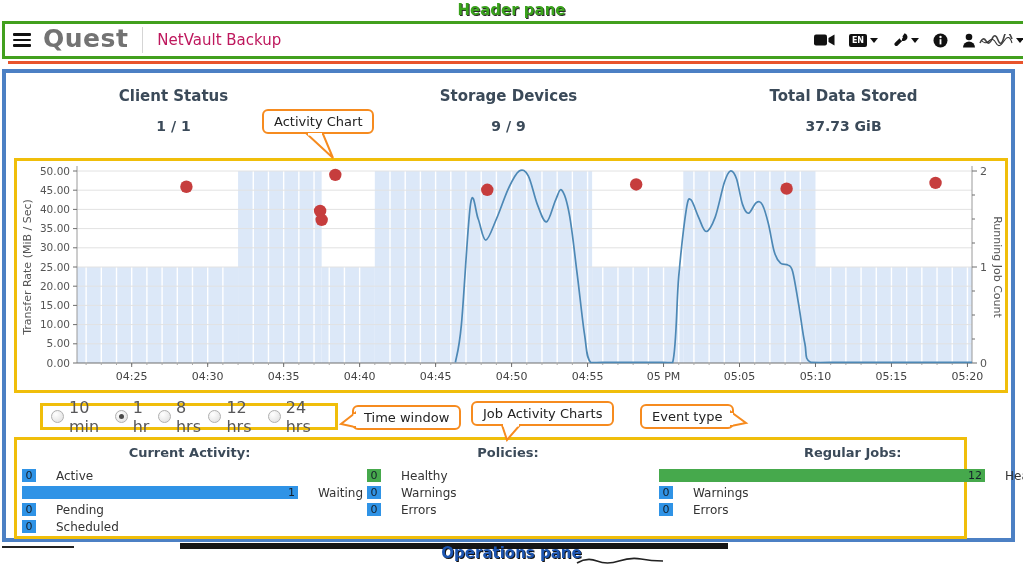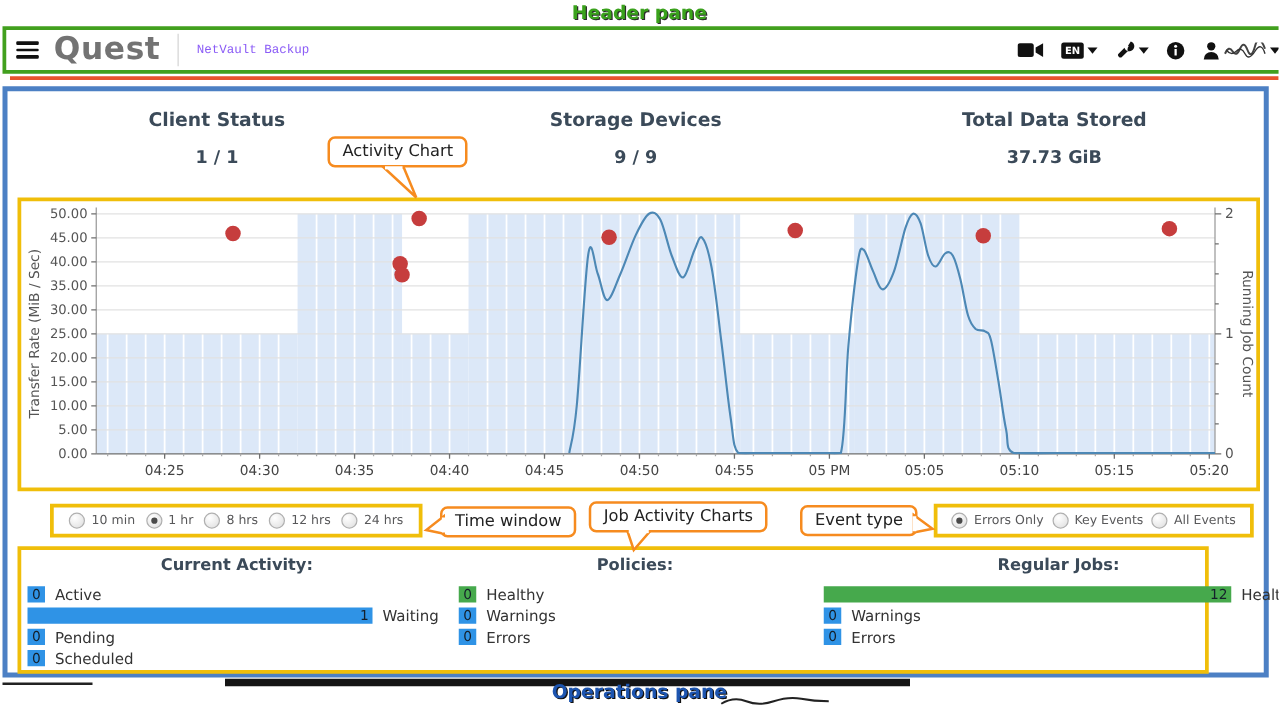--- a/index.html
+++ b/index.html
@@ -9,21 +9,21 @@
   .pane-label{position:absolute;width:100%;text-align:center;font-size:15px;font-weight:bold;}
   .hdr-label{top:1px;color:#3aa21c;text-shadow:1px 1px 0 #2c2c2c;}
   .ops-label{top:544px;color:#1d55b0;text-shadow:1px 1px 0 #111;z-index:6;}
   
   .topbar{position:absolute;left:2px;top:21px;width:1011px;height:32px;border:3px solid #42a01e;
           background:#fff;display:flex;align-items:center;padding:0 8px;}
   .burger{width:18px;display:flex;flex-direction:column;gap:3px;cursor:pointer;margin-right:12px;}
   .burger span{display:block;height:2.6px;background:#101010;border-radius:1px;}
   .brand{font-size:25px;font-weight:600;color:#737373;letter-spacing:.5px;line-height:1;margin-top:-3px;}
   .vsep{width:1px;height:26px;background:#d5d5d5;margin:0 14px;}
-  .app-title{font-size:10px;color:#8b5cf6;font-family:Liberation Mono, monospace;}
+  .app-title{font-size:15px;color:#be185d;}
   .spacer{flex:1;}
   .hicons{display:flex;align-items:center;gap:14px;}
   .hicon{display:flex;align-items:center;gap:3px;cursor:pointer;}
   .en-badge{width:18px;height:13px;background:#111;border-radius:2px;color:#fff;font-size:8px;
             font-weight:bold;display:flex;align-items:center;justify-content:center;}
   .caret{width:0;height:0;border-left:4px solid transparent;border-right:4px solid transparent;
          border-top:5px solid #111;}
   .orange-line{position:absolute;left:8px;top:61px;width:1015px;height:3px;background:#e8542c;}
   
   .main-pane{position:absolute;left:2px;top:69px;width:1005px;height:465px;border:4px solid #4c80c4;background:#fff;}
@@ -41,33 +41,33 @@
   svg text{font-family:"DejaVu Sans","Liberation Sans",sans-serif;}
   
   .radio-box{position:absolute;top:330px;height:27px;border:3px solid #f0be0a;display:flex;
              align-items:center;justify-content:space-around;padding:0 8px;box-sizing:border-box;}
   .radio-box.left{left:34px;width:298px;}
   .radio-box.right{left:741px;width:256px;}
   .ritem{display:flex;align-items:center;gap:5px;cursor:pointer;}
   .rdot{width:11px;height:11px;border-radius:50%;border:1px solid #b0b0b0;
         background:radial-gradient(circle at 35% 30%,#fff,#ddd);position:relative;flex:none;}
   .rdot.sel::after{content:"";position:absolute;left:3px;top:3px;width:5px;height:5px;border-radius:50%;background:#4a4a4a;}
-  .rlabel{font-size:10px;color:#58585a;text-align:right;}
+  .rlabel{font-size:16px;color:#58585a;}
   
   .ops-box{position:absolute;left:8px;top:364px;width:947px;height:91px;border:3px solid #f0be0a;
            display:grid;grid-template-columns:345px 292px 1fr;padding-top:5px;box-sizing:content-box;}
   .op-head{text-align:center;font-size:13px;font-weight:bold;color:#3b4a59;height:24px;}
   .op-rows{padding-left:5px;}
   .op-row{display:flex;align-items:center;margin-bottom:4px;height:13px;}
   .op-bar{height:13px;font-size:11px;color:#15202b;display:flex;align-items:center;
           justify-content:flex-end;padding-right:3px;box-sizing:border-box;flex:none;}
   .op-bar.chip{width:14px;justify-content:center;padding:0;}
   .op-bar.blue{background:#2f93e6;}
   .op-bar.green{background:#46a94c;}
-  .op-label{font-size:12px;color:#333;margin-left:8px;white-space:nowrap;}
+  .op-label{font-size:12px;color:#333;margin-left:20px;white-space:nowrap;}
   
   .bbar1{position:absolute;left:2px;top:546px;width:72px;height:2px;background:#222;}
   .bbar2{position:absolute;left:180px;top:543px;width:548px;height:6px;background:#151515;}
   .squiggle{position:absolute;left:575px;top:556px;}
 </style>
 </head>
 <body>
 
 <div class="root">
 
@@ -396,34 +396,20 @@
     </div>
 
     <div class="callout" style="left:634px;top:331px;">
       <span>Event type</span>
       <svg class="tail" style="right:-15px;top:5px;" width="17" height="17" viewBox="0 0 17 17">
         <polygon points="1,1 1,15 16,12" fill="#fff" stroke="#f68b1f" stroke-width="2"></polygon>
         <rect x="0" y="2" width="3" height="12" fill="#fff"></rect>
       </svg>
     </div>
 
-    <div class="radio-box right" id="event-type-group">
-        <div class="ritem">
-          <span class="rdot sel"></span>
-          <span class="rlabel">Errors Only</span>
-        </div>
-        <div class="ritem">
-          <span class="rdot"></span>
-          <span class="rlabel">Key Events</span>
-        </div>
-        <div class="ritem">
-          <span class="rdot"></span>
-          <span class="rlabel">All Events</span>
-        </div>
-      </div>
 
     <div class="ops-box" id="ops-box">
         <div>
           <div class="op-head">Current Activity:</div>
           <div class="op-rows">
             <div class="op-row">
               <div class="op-bar blue chip" style="width: 14px;">0</div>
               <span class="op-label">Active</span>
             </div>
             <div class="op-row">

